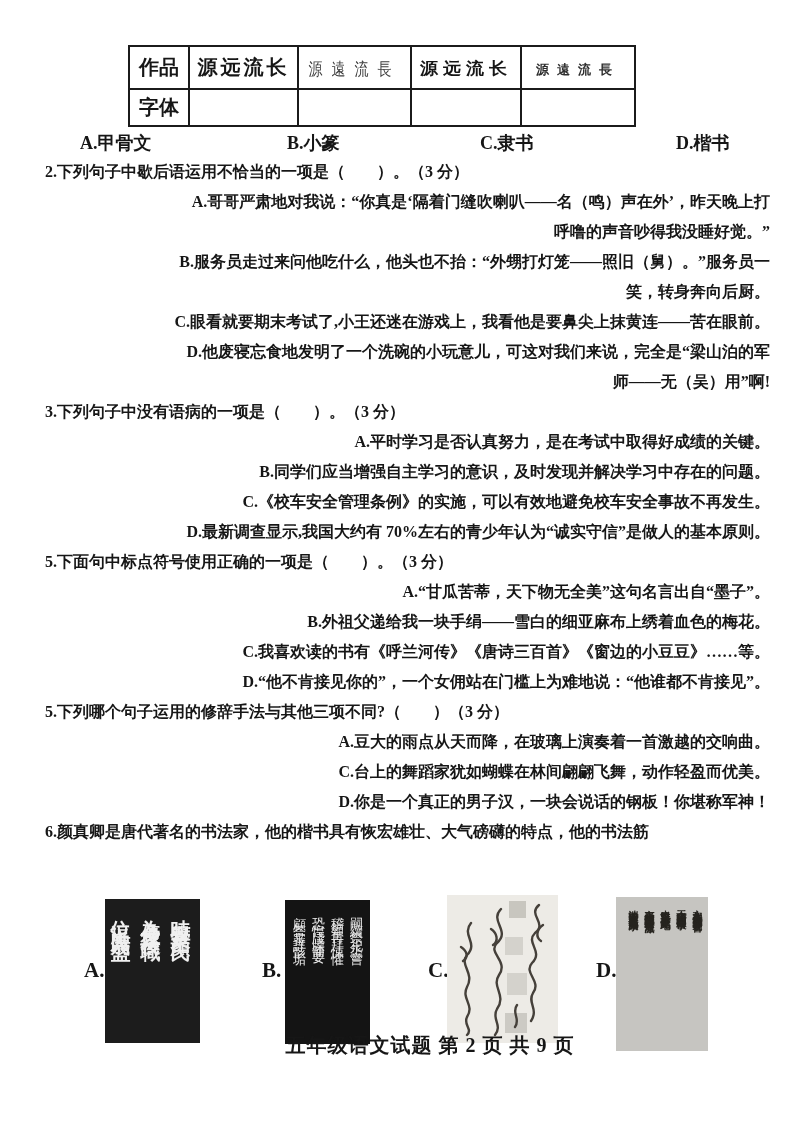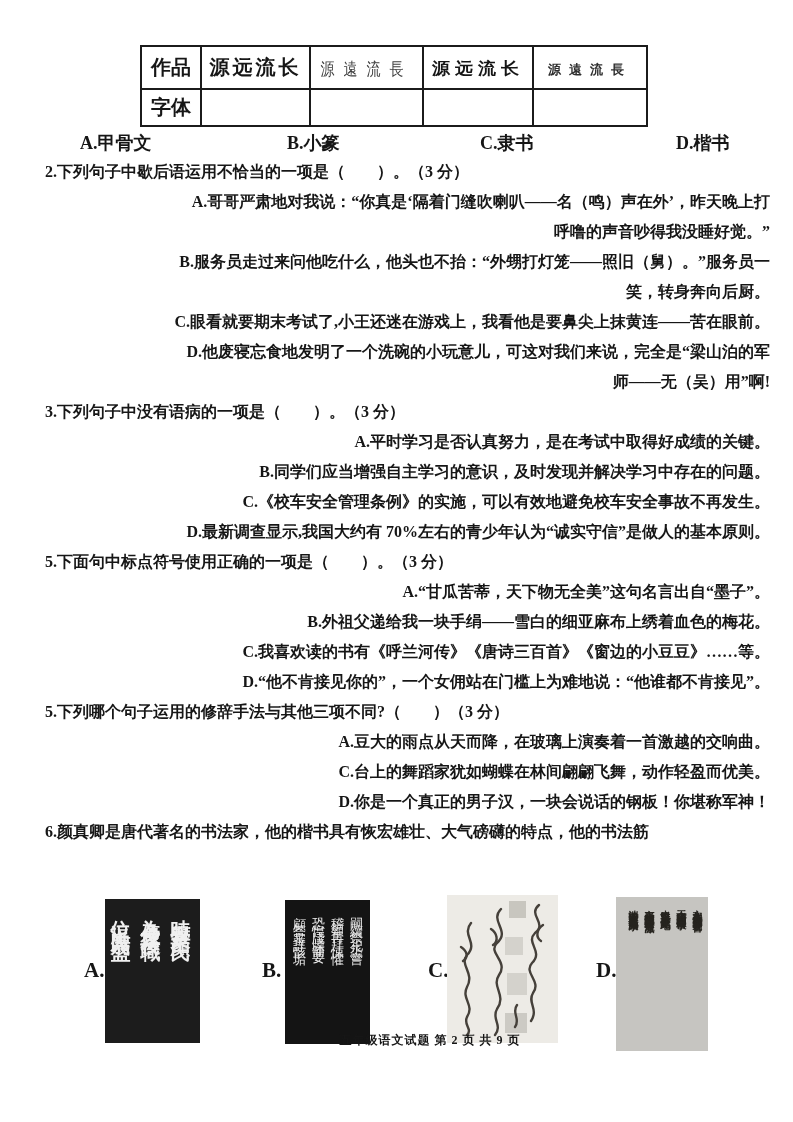--- a/index.html
+++ b/index.html
@@ -2,21 +2,21 @@
 <html><head>
 <meta charset="utf-8">
 <style>
   * { box-sizing: border-box; }
   html,body { margin:0; padding:0; }
   body {
     width:793px; height:1122px; position:relative; background:#ffffff;
     font-family:"Liberation Serif","DejaVu Serif",serif; color:#161616; overflow:hidden;
   }
   
-  .q1-table { position:absolute; left:140px; top:45px; border-collapse:collapse; table-layout:fixed;padding-left:12px; }
+  .q1-table { position:absolute; left:128px; top:45px; border-collapse:collapse; table-layout:fixed;padding-left:12px; }
   .q1-table td {
     border:2px solid #1b1b1b; text-align:center; vertical-align:middle;
     padding:0; font-size:20px; font-weight:600; overflow:hidden;
   }
   .q1-table tr.r1 td { height:43px; }
   .q1-table tr.r2 td { height:37px; }
   .cw0{width:60px;} .cw1{width:109px;} .cw2{width:113px;} .cw3{width:110px;} .cw4{width:114px;}
   .script-regular  { font-size:20px; letter-spacing:3px; font-weight:600; }
   .script-seal     { font-size:14px; letter-spacing:9px; font-weight:400; color:#3c3c3c; transform:scaleY(1.25); display:inline-block; }
   .script-clerical { font-size:18px; letter-spacing:5px; font-weight:700; transform:scaleY(0.92); display:inline-block; }
@@ -42,21 +42,21 @@
   .img-b .vcol { letter-spacing:7px; width:19px; line-height:19px; }
   .img-c { left:447px; top:895px; width:111px; height:148px; background:#edebe6; writing-mode:horizontal-tb; }
   .img-c svg { display:block; width:100%; height:100%; }
   .img-d { left:616px; top:897px; width:92px;  height:154px; background:#c6c5c1; color:#26241f;
            font-size:10px; padding:5px 3px; font-weight:600; }
   .img-d .vcol { letter-spacing:1px; width:16px; line-height:16px; }
   .lbl-a{left:84px;  top:958px;} .lbl-b{left:262px; top:958px;}
   .lbl-c{left:428px; top:958px;} .lbl-d{left:596px; top:958px;}
   
   .footer { position:absolute; top:1032px; left:100px; width:660px; text-align:center;
-            font-size:12px; font-weight:600; letter-spacing:1px; }
+            font-size:20px; font-weight:600; letter-spacing:1px; }
 </style>
 </head>
 <body>
 
 <table class="q1-table">
   <tbody>
       <tr class="r1">
     <td class="cw0">作品</td>
     <td class="cw1"><span class="script-regular">源远流长</span></td>
     <td class="cw2"><span class="script-seal">源遠流長</span></td>

